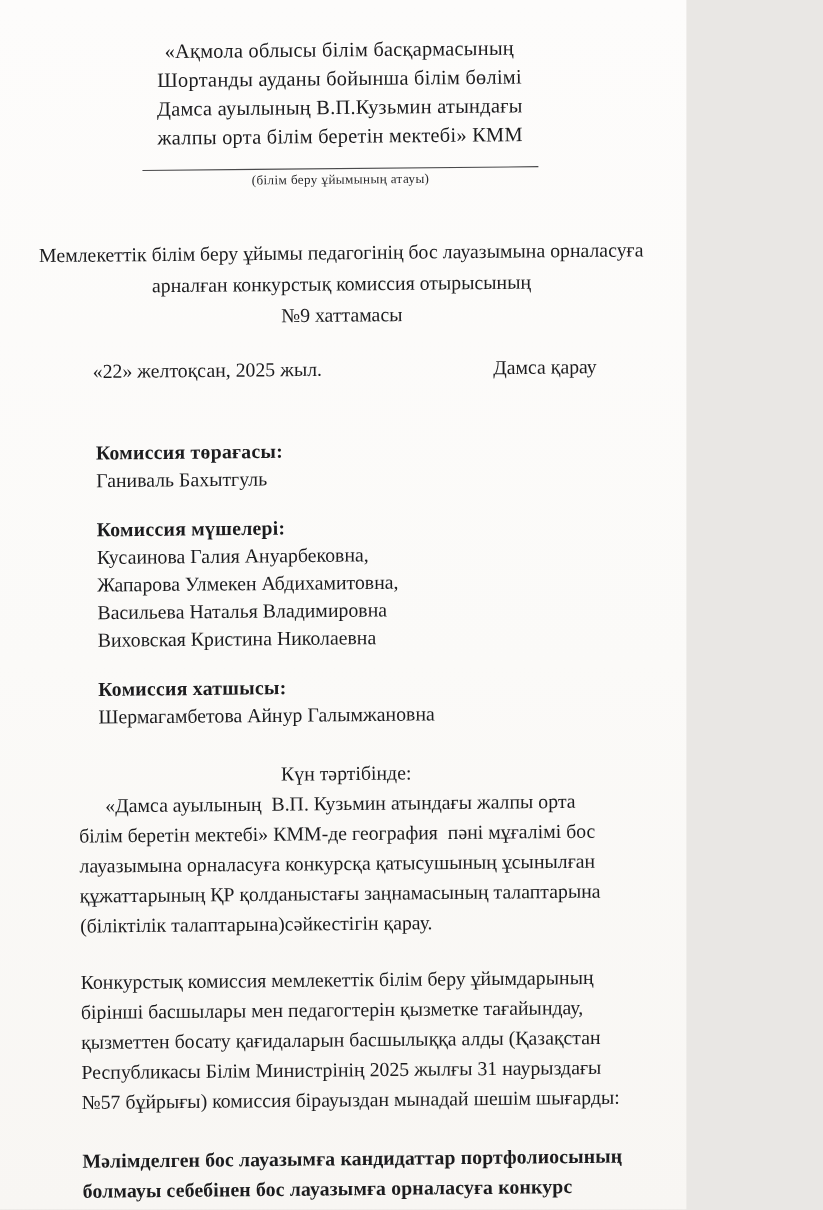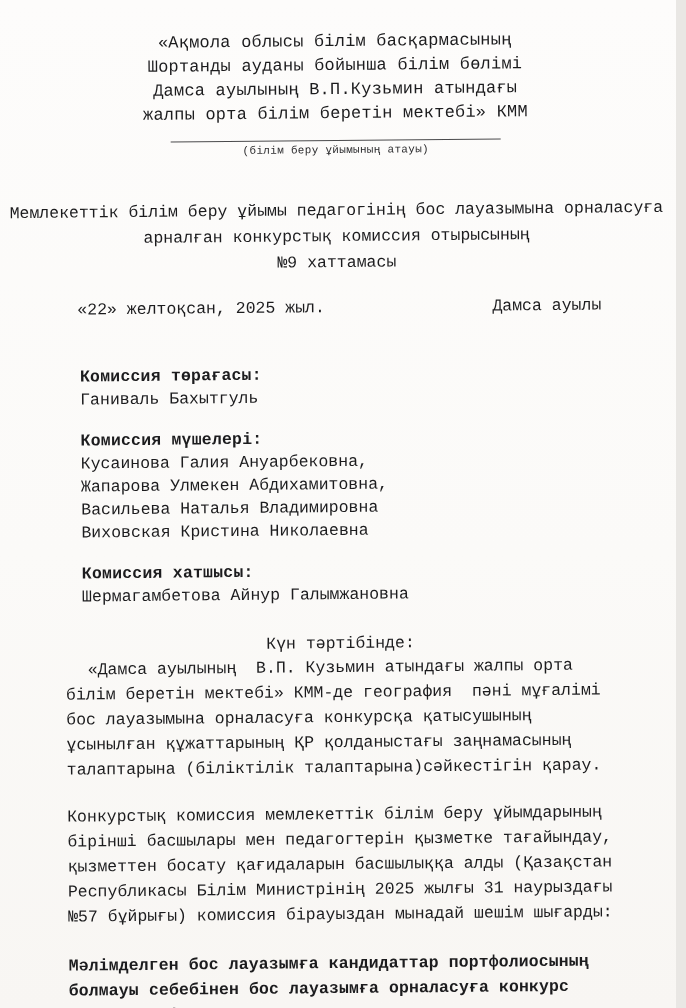--- a/index.html
+++ b/index.html
@@ -8,26 +8,25 @@
   }
   body {
     width: 686px;
     height: 1008px;
     overflow: hidden;
     background: #e9e7e4;
     font-family: "Liberation Serif", "DejaVu Serif", serif;
   }
   .sheet {
     position: relative;
-    width: 676px;
+    width: 572px;
     height: 1008px;
     background: linear-gradient(180deg, #fdfcfb 0%, #fbfaf8 55%, #f8f6f3 100%);
     color: #1c1c1e;
     box-sizing: border-box;
-    font-family: Liberation Mono, monospace;
   }
   .sheet-content {
     position: absolute;
     top: 0; left: 0; right: 0; bottom: 0;
     transform: rotate(-0.55deg);
     transform-origin: 50% 38%;
     padding-top: 30px;
     box-sizing: border-box;
   }
   .org-header {
@@ -113,21 +112,21 @@
     </div>
 
     <div class="doc-title">
       <div>Мемлекеттік білім беру ұйымы педагогінің бос лауазымына орналасуға</div>
       <div>арналған конкурстық комиссия  отырысының</div>
       <div>№9 хаттамасы</div>
     </div>
 
     <div class="date-row">
       <span>«22» желтоқсан, 2025  жыл.</span>
-      <span>Дамса ауылы</span>
+      <span>Дамса қарау</span>
     </div>
 
     <div class="commission">
       <div class="c-label">Комиссия төрағасы:</div>
       <div>Ганиваль Бахытгуль</div>
       <div class="c-gap"></div>
       <div class="c-label">Комиссия мүшелері:</div>
       <div>Кусаинова Галия Ануарбековна,</div>
       <div>Жапарова Улмекен Абдихамитовна,</div>
       <div>Васильева Наталья Владимировна</div>

